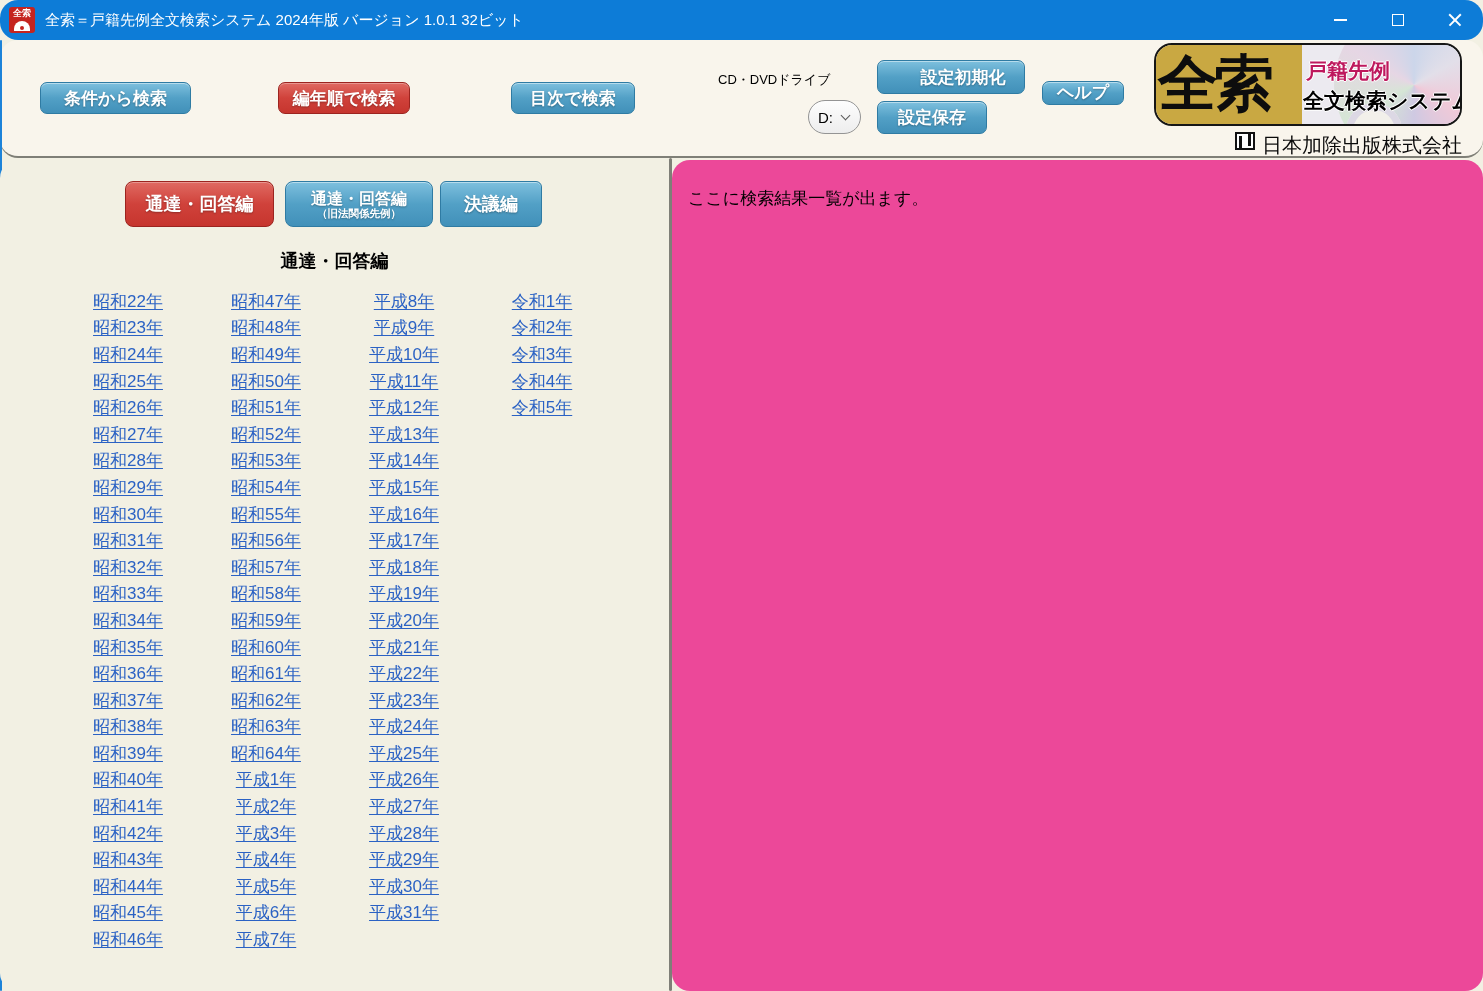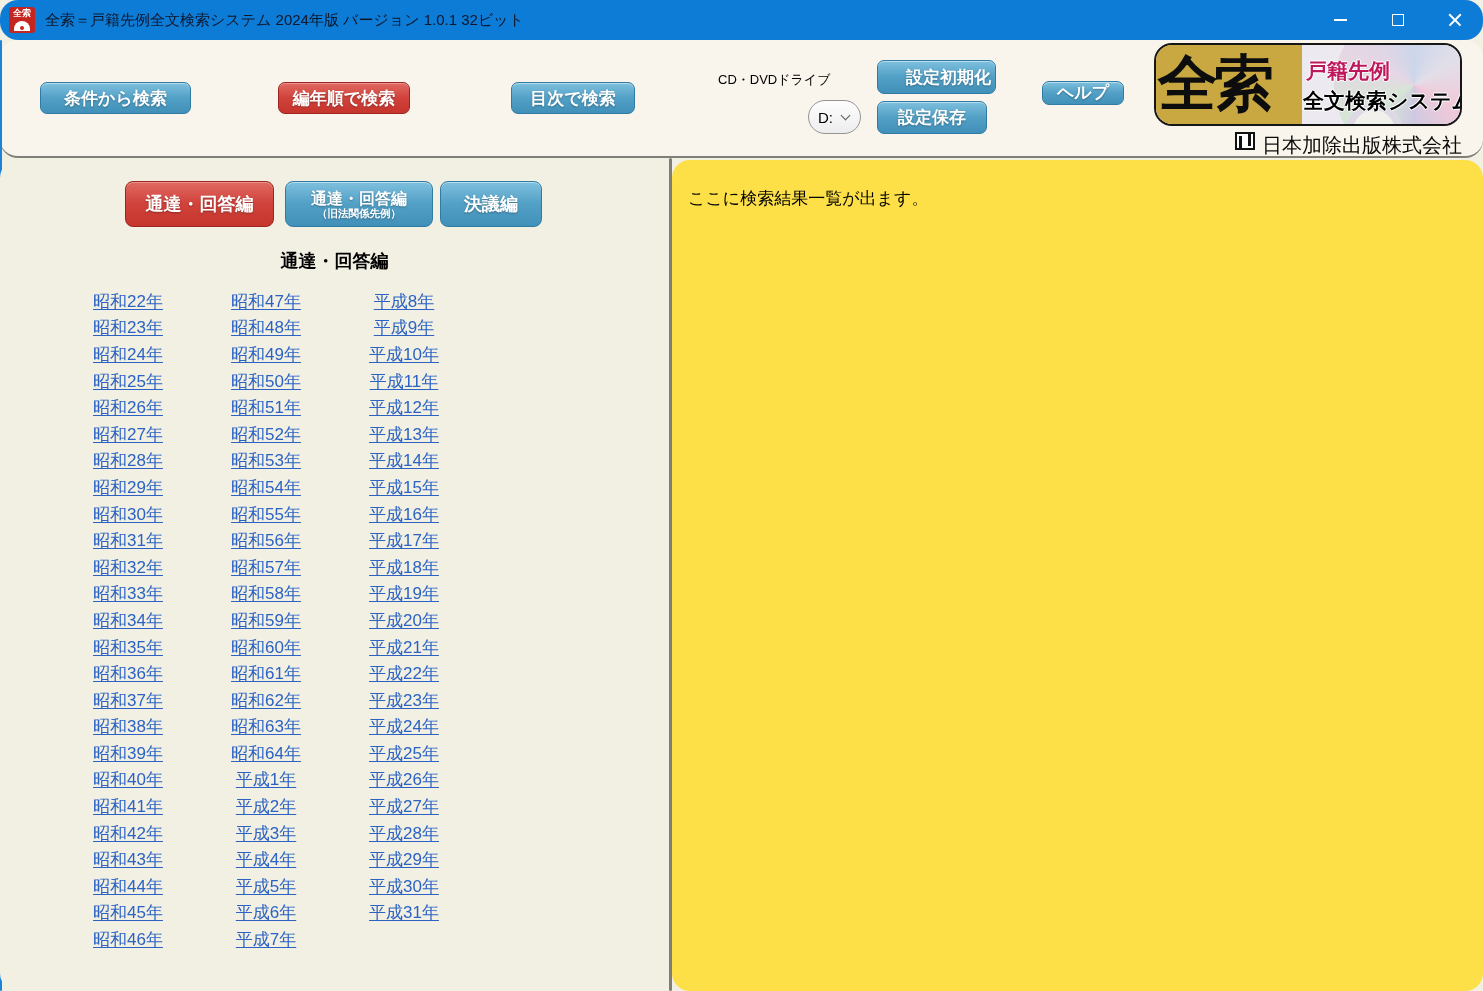--- a/index.html
+++ b/index.html
@@ -7,21 +7,21 @@
   body{font-family:"Liberation Sans","DejaVu Sans",sans-serif;}
   .window{position:relative;width:1483px;height:991px;overflow:hidden;background:#f2f0e3;}
   .abs{position:absolute;border-radius:18px;}
 
   
   .titlebar{left:0;top:0;width:1483px;height:40px;background:#0d7cd7;display:flex;align-items:center;}
   .app-icon{position:relative;width:26px;height:26px;margin-left:9px;background:#c5241f;border-radius:3px;overflow:hidden;flex:0 0 auto;}
   .app-icon .ai-text{position:absolute;top:1px;left:0;right:0;text-align:center;font-size:9px;line-height:10px;font-weight:bold;color:#fff;}
   .app-icon .ai-dome{position:absolute;bottom:2px;left:5px;width:16px;height:10px;background:#fff;border-radius:8px 8px 0 0;}
   .app-icon .ai-dot{position:absolute;bottom:3px;left:11px;width:4px;height:4px;background:#c5241f;border-radius:50%;}
-  .title-text{color:#0f172a;font-size:15px;margin-left:10px;white-space:nowrap;}
+  .title-text{color:#ffffff;font-size:15px;margin-left:10px;white-space:nowrap;}
   .win-controls{position:absolute;right:0;top:0;height:40px;display:flex;}
   .win-btn{width:57px;height:40px;display:flex;align-items:center;justify-content:center;}
   .glyph-min{width:13px;height:2px;background:#fff;}
   .glyph-max{width:12px;height:12px;border:1.5px solid #fff;}
   .glyph-close{position:relative;width:16px;height:16px;}
   .glyph-close::before,.glyph-close::after{content:"";position:absolute;left:0;top:7px;width:16px;height:1.6px;background:#fff;}
   .glyph-close::before{transform:rotate(45deg);}
   .glyph-close::after{transform:rotate(-45deg);}
 
   
@@ -48,31 +48,31 @@
   .logo-line2{position:absolute;left:147px;top:42px;font-size:21px;font-weight:800;color:#000;z-index:4;text-shadow:1px 0 0 #fff,-1px 0 0 #fff,0 1px 0 #fff,0 -1px 0 #fff;white-space:nowrap;}
   .company-row{left:1215px;top:129px;width:247px;height:24px;display:flex;align-items:center;justify-content:flex-end;}
   .company-mark{position:relative;width:20px;height:18px;border:2px solid #111;background:#fff;margin-right:7px;flex:0 0 auto;}
   .company-mark::before{content:"";position:absolute;left:2px;top:2px;width:3px;height:12px;background:#111;}
   .company-mark::after{content:"";position:absolute;right:2px;bottom:2px;width:3px;height:12px;background:#111;}
   .company-text{font-size:20px;color:#0a0a0a;white-space:nowrap;margin-top:8px;}
 
   
   .left-panel{left:0;top:160px;width:669px;height:831px;background:#f2f0e3;}
   .panel-divider{left:669px;top:158px;width:3px;height:833px;background:#7f7f77;}
-  .right-panel{left:672px;top:160px;width:811px;height:831px;background:#fde047;}
+  .right-panel{left:672px;top:160px;width:811px;height:831px;background:#ec4899;}
   .results-placeholder{position:absolute;left:16px;top:27px;font-size:17px;color:#000;}
 
   
   .tab{border-radius:8px;}
   .tab .tab-label{font-size:18px;line-height:20px;}
   .tab .tab-label.sm{font-size:16px;line-height:17px;}
   .tab .tab-sublabel{font-size:10.5px;line-height:12px;font-weight:bold;}
   .tab1{left:125px;top:181px;width:149px;height:46px;}
   .tab2{left:285px;top:181px;width:148px;height:46px;}
-  .tab3{left:440px;top:181px;width:102px;height:46px;}
+  .tab3{left:440px;top:181px;width:102px;height:46px;border-radius:6px;}
 
   .section-heading{left:0;top:249px;width:669px;text-align:center;font-size:18px;font-weight:bold;color:#000;}
 
   
   .years-grid{left:59px;top:288px;width:552px;display:flex;}
   .year-col{width:138px;display:flex;flex-direction:column;}
   .year-link{height:26.6px;display:flex;align-items:center;justify-content:center;font-size:17px;color:#2b62c4;text-decoration:underline;text-underline-offset:2px;cursor:pointer;}
 </style>
 </head>
 <body>
@@ -111,21 +111,21 @@
   <div class="abs btn blue fs17" style="left:511px;top:82px;width:124px;height:32px;">
     <span>目次で検索</span>
   </div>
 
   <div class="abs drive-label">CD・DVDドライブ</div>
   <div class="abs combo">
     <span class="combo-value">D:</span>
     <span class="chev"></span>
   </div>
 
-  <div class="abs btn blue fs17" style="left:877px;top:60px;width:119px;height:34px;padding-left:24px;">
+  <div class="abs btn blue fs17" style="left:877px;top:60px;width:148px;height:34px;padding-left:24px;">
     <span>設定初期化</span>
   </div>
   <div class="abs btn blue fs17" style="left:877px;top:101px;width:110px;height:33px;">
     <span>設定保存</span>
   </div>
   <div class="abs btn blue fs17" style="left:1042px;top:81px;width:82px;height:24px;justify-content:flex-end;">
     <span>ヘルプ</span>
   </div>
 
   <div class="abs logo-box">
@@ -237,15 +237,23 @@
         <a href="#" class="year-link">平成23年</a>
         <a href="#" class="year-link">平成24年</a>
         <a href="#" class="year-link">平成25年</a>
         <a href="#" class="year-link">平成26年</a>
         <a href="#" class="year-link">平成27年</a>
         <a href="#" class="year-link">平成28年</a>
         <a href="#" class="year-link">平成29年</a>
         <a href="#" class="year-link">平成30年</a>
         <a href="#" class="year-link">平成31年</a>
       </div>
+    <div class="year-col">
+
+    <a href="#" class="year-link">令和1年</a>
+        <a href="#" class="year-link">令和2年</a>
+        <a href="#" class="year-link">令和3年</a>
+        <a href="#" class="year-link">令和4年</a>
+        <a href="#" class="year-link">令和5年</a>
+      </div>
   </div>
 
 </div>
 
 </body></html>

